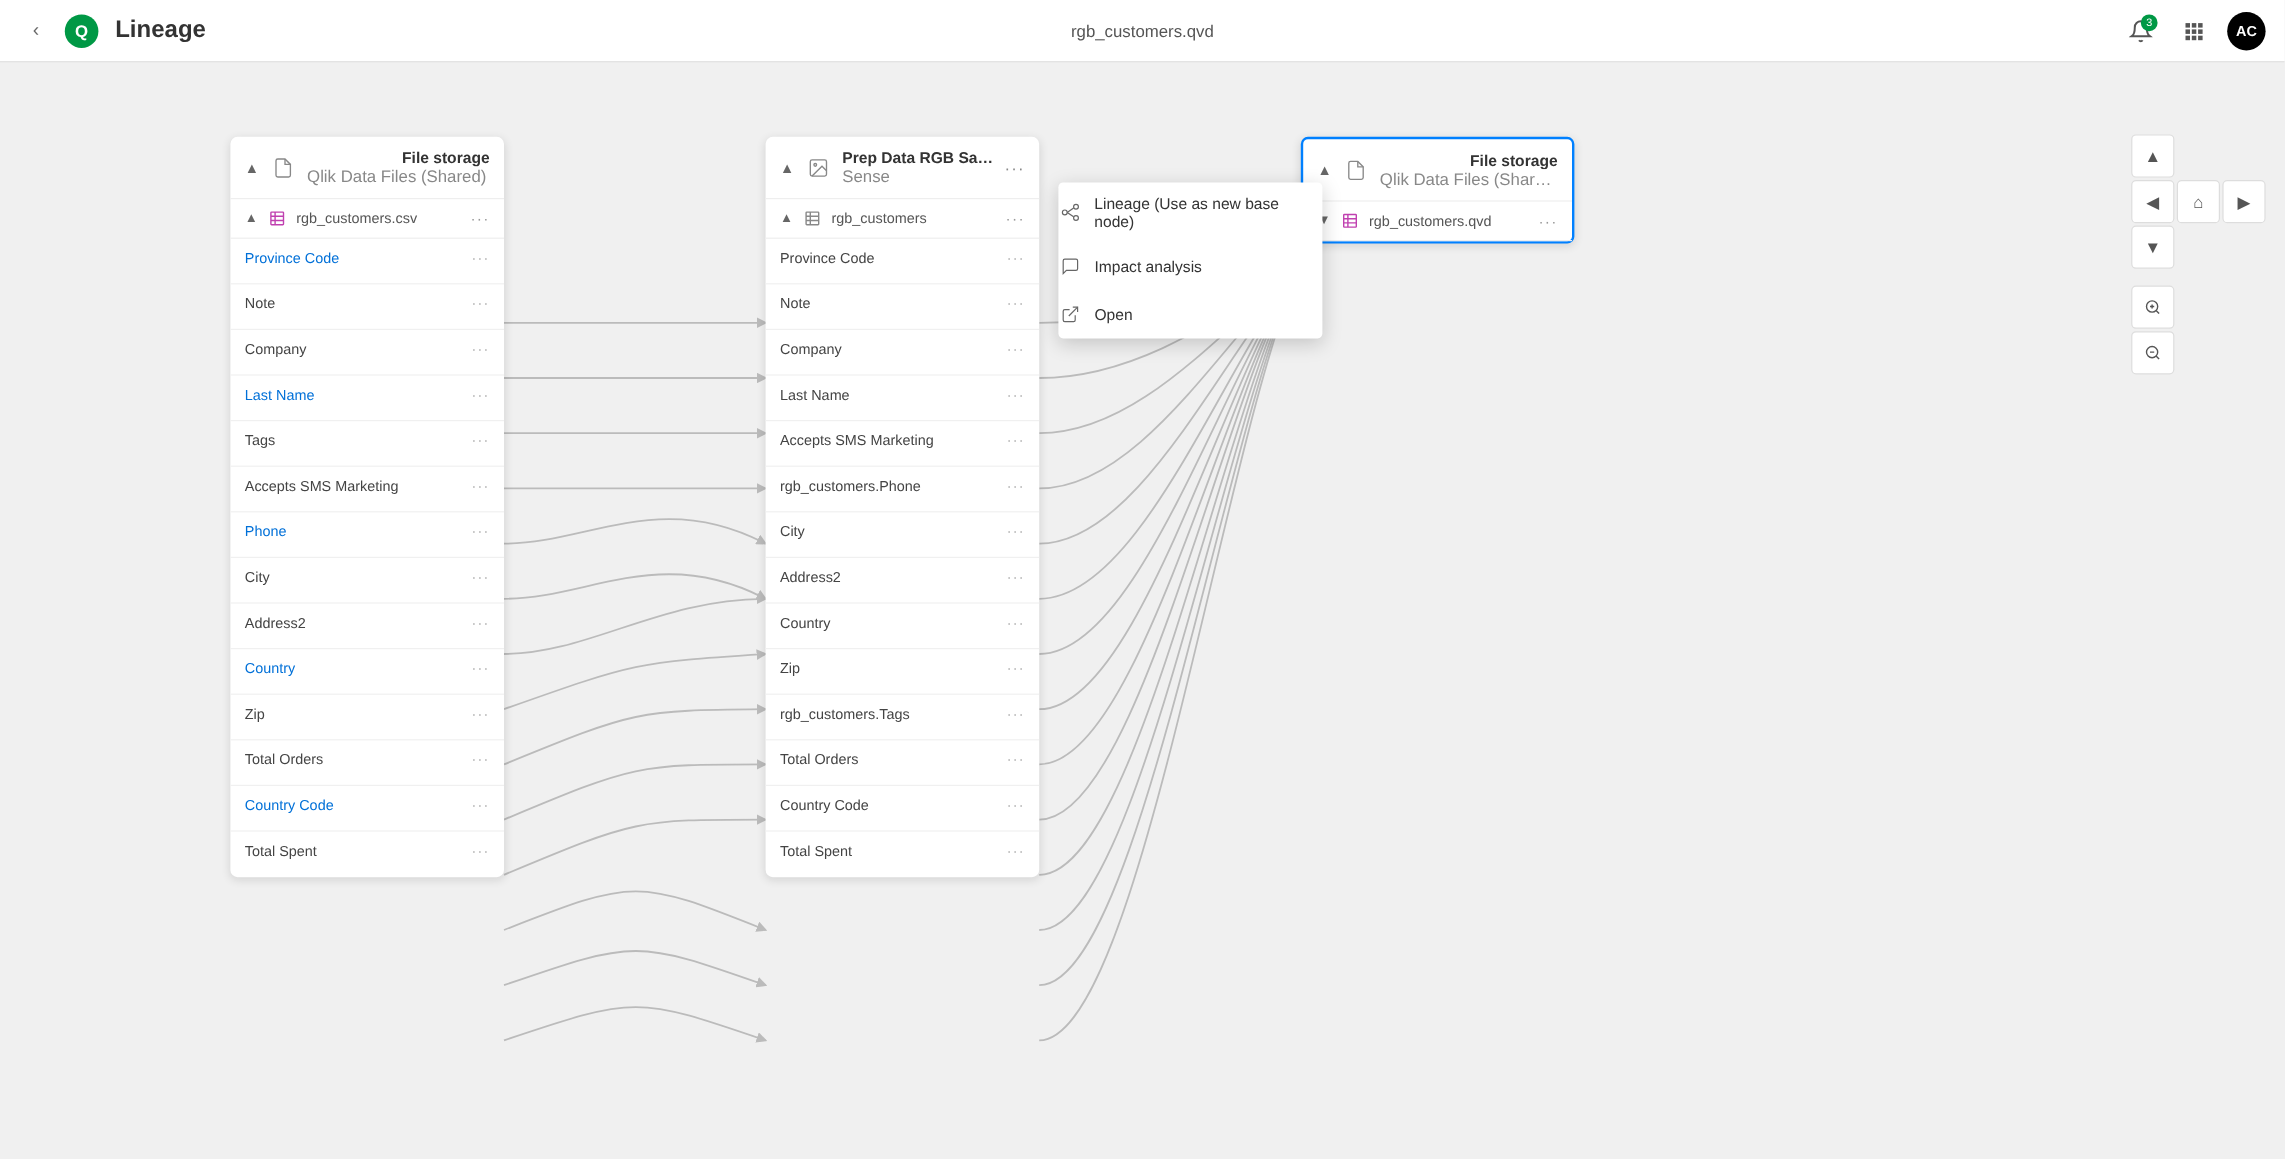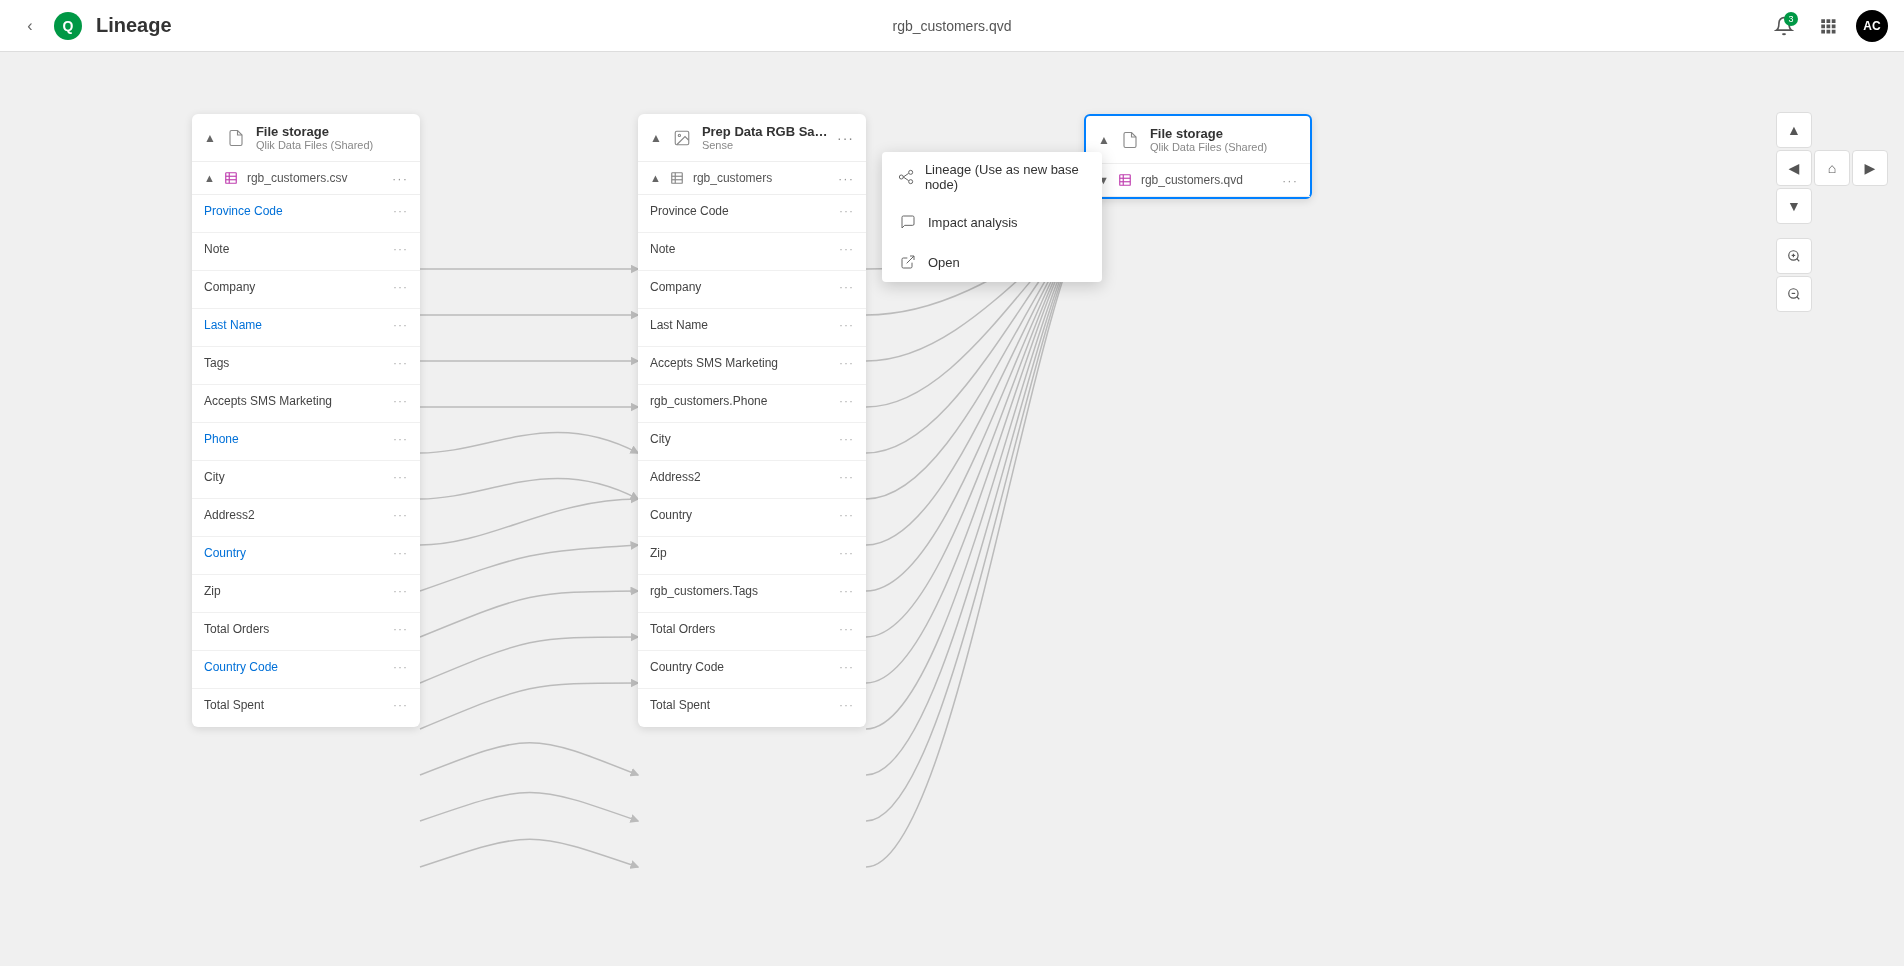--- a/index.html
+++ b/index.html
@@ -44,22 +44,22 @@
     .node-header {
       display: flex;
       align-items: center;
       padding: 10px 12px;
       border-bottom: 1px solid #eee;
       gap: 8px;
     }
     .node-collapse-btn { cursor: pointer; color: #666; font-size: 12px; flex-shrink: 0; }
     .node-icon { width: 24px; height: 24px; display: flex; align-items: center; justify-content: center; flex-shrink: 0; }
     .node-title-block { flex: 1; min-width: 0; }
-    .node-title { font-size: 13px; font-weight: 600; color: #333; white-space: nowrap; overflow: hidden; text-overflow: ellipsis; }
-    .node-subtitle { font-size: 11px; color: #888; white-space: nowrap; overflow: hidden; text-overflow: ellipsis; }
+    .node-title { font-size: 13px; font-weight: 600; color: #333; white-space: nowrap; overflow: hidden; text-overflow: ellipsis; text-align: right; }
+    .node-subtitle { font-size: 14px; color: #888; white-space: nowrap; overflow: hidden; text-overflow: ellipsis; }
     .node-more-btn { cursor: pointer; color: #888; font-size: 14px; flex-shrink: 0; letter-spacing: 1px; }
 
     .node-section-header {
       display: flex;
       align-items: center;
       padding: 6px 12px;
       gap: 6px;
       border-bottom: 1px solid #eee;
     }
     .section-collapse { cursor: pointer; color: #666; font-size: 11px; }
@@ -93,21 +93,21 @@
       background: #fff;
       border-radius: 4px;
       box-shadow: 0 4px 16px rgba(0,0,0,0.18);
       width: 220px;
       z-index: 200;
       overflow: hidden;
     }
     .menu-item {
       display: flex;
       align-items: center;
-      padding: 10px 16px;
+      padding: 10px 0;
       gap: 10px;
       cursor: pointer;
       font-size: 13px;
       color: #333;
     }
     .menu-icon { width: 20px; height: 20px; display: flex; align-items: center; justify-content: center; color: #666; }
 
     
     .nav-controls {
       position: absolute;

